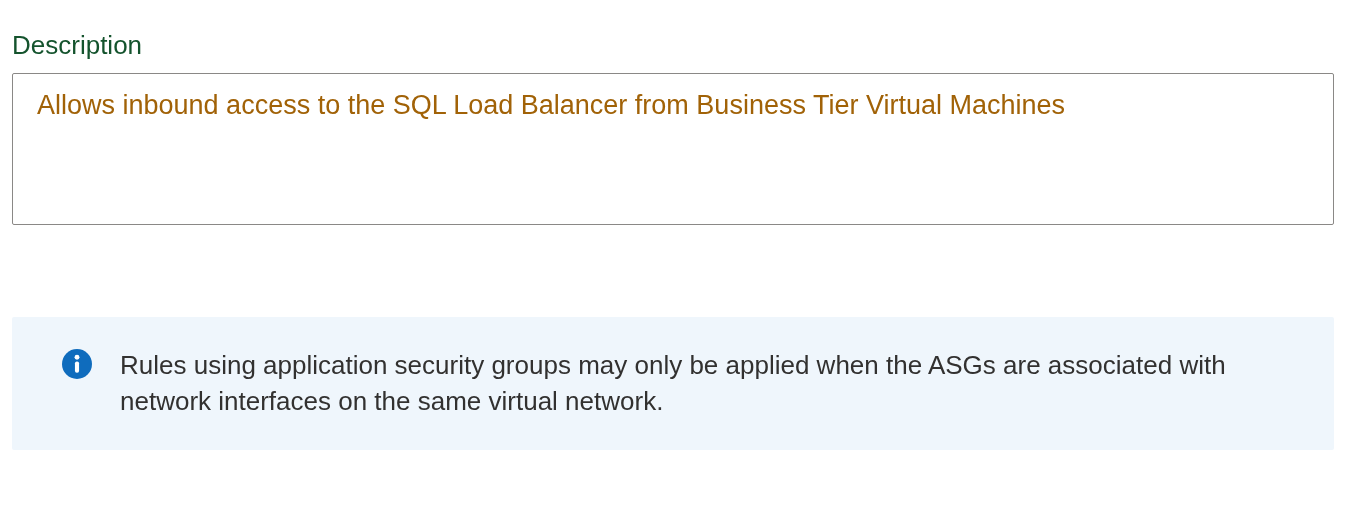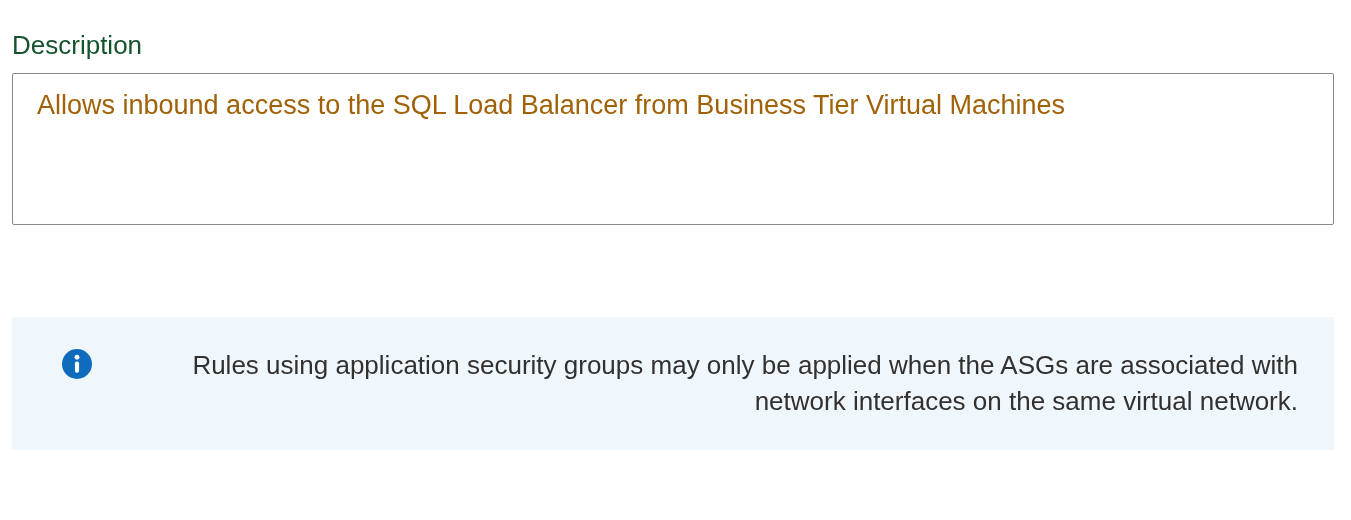--- a/index.html
+++ b/index.html
@@ -37,21 +37,20 @@
     }
     .info-banner {
       margin-top: 88px;
       width: 1322px;
       background: #eff6fc;
       padding: 30px 36px 30px 50px;
       display: flex;
       align-items: flex-start;
       gap: 28px;
       border-radius: 2px;
-      text-align: right;
     }
     .info-icon {
       flex-shrink: 0;
       width: 30px;
       height: 30px;
       margin-top: 2px;
     }
     .info-icon svg {
       width: 30px;
       height: 30px;

